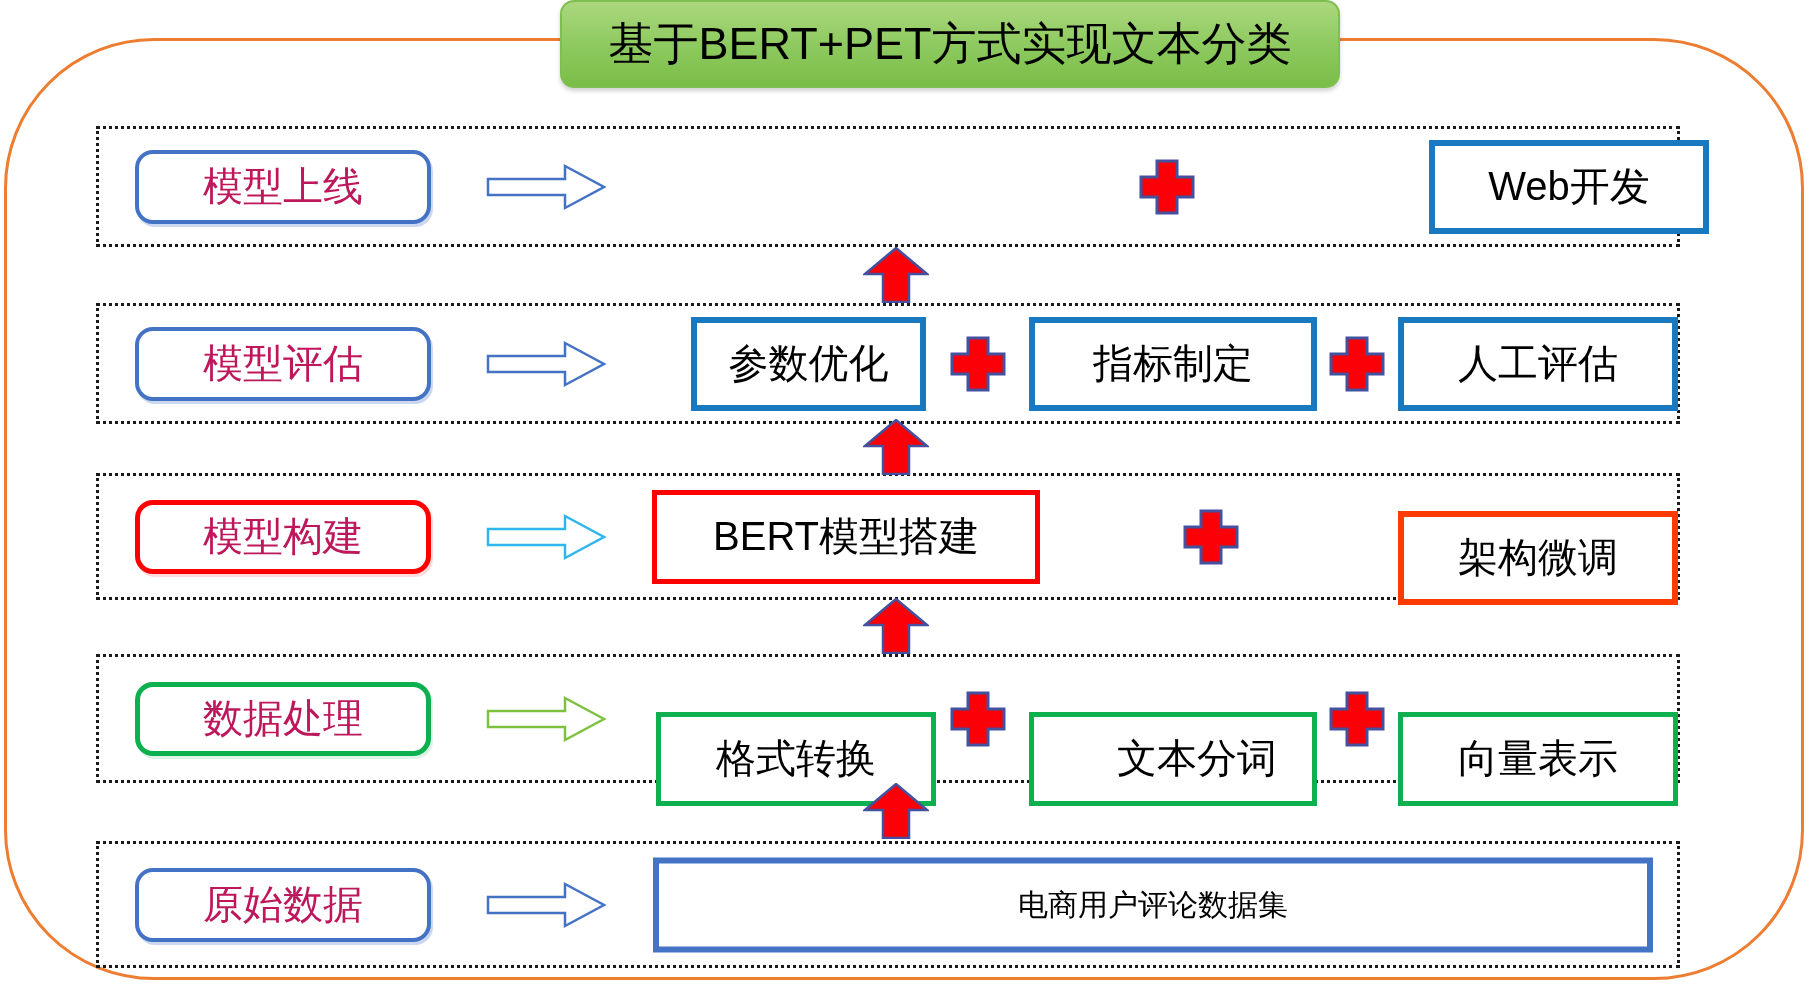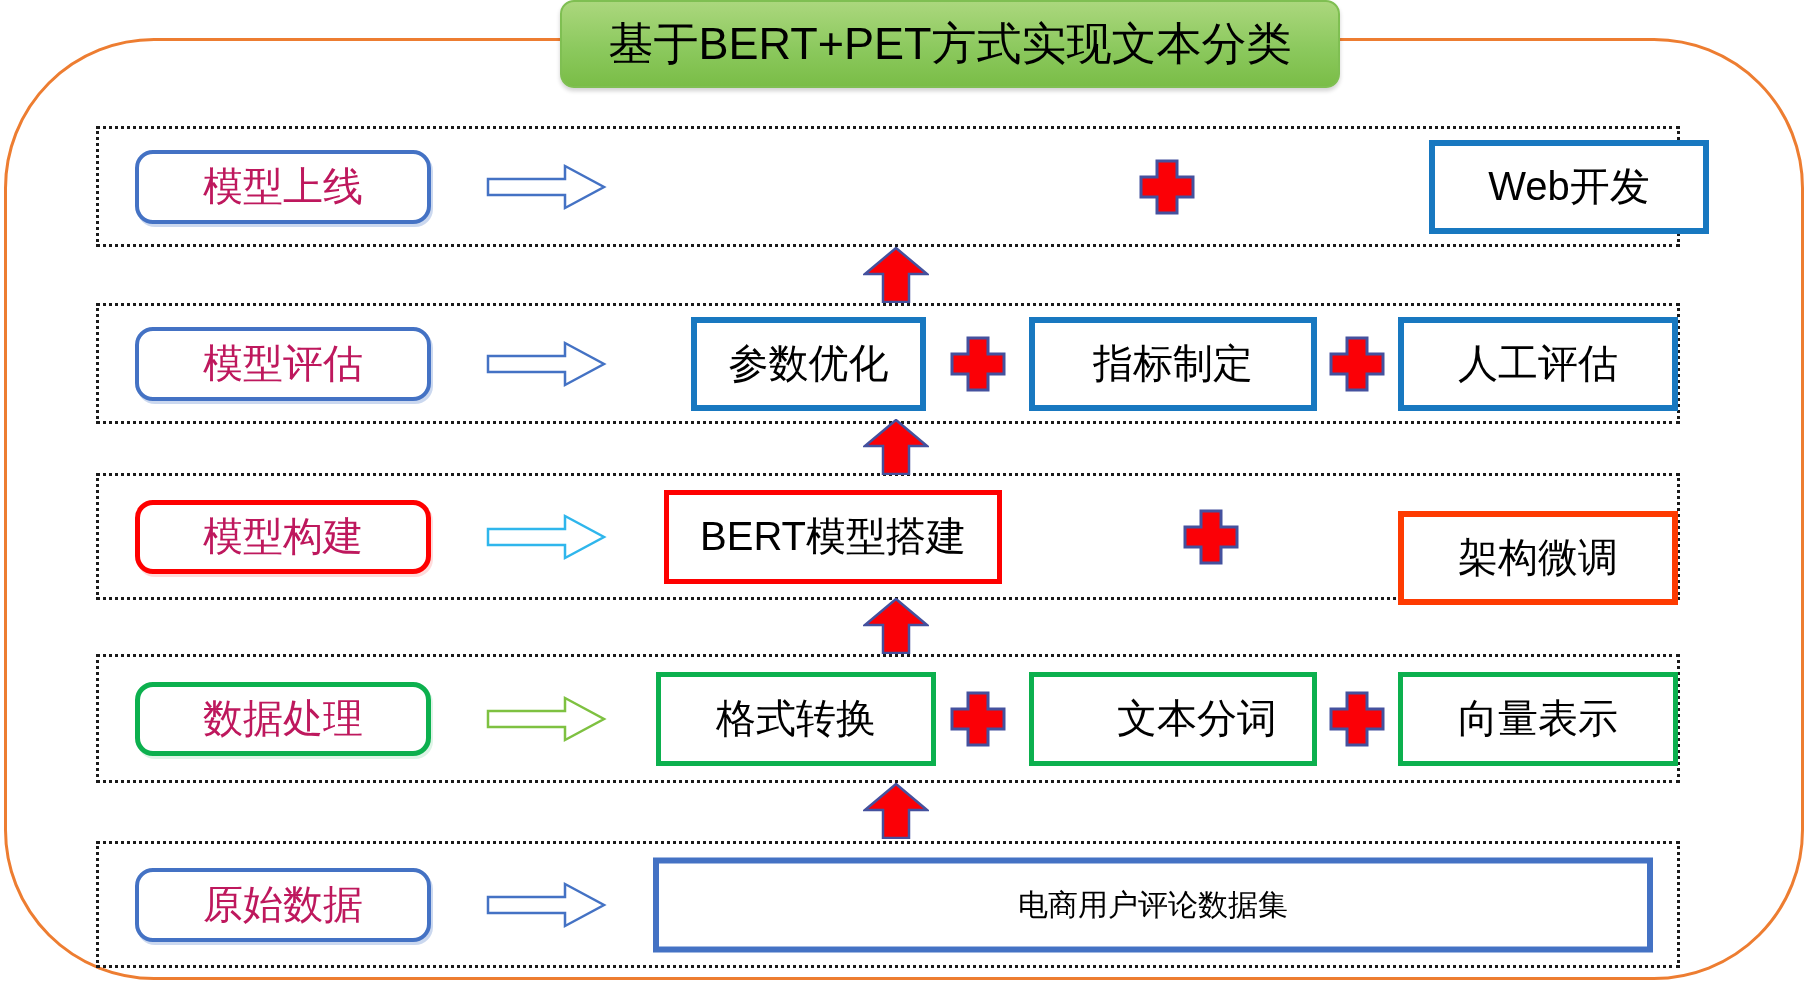--- a/index.html
+++ b/index.html
@@ -21,21 +21,21 @@
        font-size:40px;color:#be185d;background:#fff;}
   .b-blue {border:4px solid var(--label-blue); box-shadow:2px 3px 0 rgba(68,114,196,.28);}
   .b-red  {border:5px solid var(--red);        box-shadow:2px 3px 0 rgba(254,0,0,.14);}
   .b-green{border:5px solid var(--green);      box-shadow:2px 3px 0 rgba(12,176,78,.14);}
 
   .box{position:absolute;top:50%;transform:translateY(-50%);height:94px;box-sizing:border-box;
        display:flex;align-items:center;justify-content:center;font-size:40px;color:#000;background:#fff;}
   .bx-blue  {border:6px solid var(--box-blue);}
   .bx-red   {border:5px solid var(--red);}
   .bx-orange{border:6px solid var(--orange-red);margin-top:21px;}
-  .bx-green {border:5px solid var(--green);}
+  .bx-green {border:5px solid var(--green);margin-top:40px;}
   .bx-soft  {border:6px solid var(--soft-blue);}
 
   .rarrow{position:absolute;left:387px;top:50%;transform:translateY(-50%);width:121px;height:48px;}
   .rarrow polygon{fill:#ffffff;stroke-width:2.5px;}
   .ar-blue  polygon{stroke:var(--arrow-blue);}
   .ar-cyan  polygon{stroke:var(--arrow-cyan);}
   .ar-green polygon{stroke:var(--arrow-green);}
 
   .plus{position:absolute;top:50%;transform:translateY(-50%);width:56px;height:56px;z-index:3;}
   .plus polygon{fill:var(--plus-fill);stroke:var(--plus-stroke);stroke-width:3px;}
@@ -77,21 +77,21 @@
       <polygon points="18,2 38,2 38,18 54,18 54,38 38,38 38,54 18,54 18,38 2,38 2,18 18,18"></polygon>
       </svg>
     <div class="box bx-blue" style="left:1299px;width:280px;">人工评估</div>
   </div>
 
   <div class="rowc" style="top:473px;height:127px;">
     <div class="lbl b-red">模型构建</div>
     <svg class="rarrow ar-cyan" viewBox="0 0 121 48">
       <polygon points="2,16 79,16 79,3 118,24 79,45 79,32 2,32"></polygon>
       </svg>
-    <div class="box bx-red" style="left:553px;width:338px;margin-left:12px;">BERT模型搭建</div>
+    <div class="box bx-red" style="left:553px;width:388px;">BERT模型搭建</div>
     <svg class="plus" style="left:1084px;" viewBox="0 0 56 56">
       <polygon points="18,2 38,2 38,18 54,18 54,38 38,38 38,54 18,54 18,38 2,38 2,18 18,18"></polygon>
       </svg>
     <div class="box bx-orange" style="left:1299px;width:280px;">架构微调</div>
   </div>
 
   <div class="rowc" style="top:654px;height:129px;">
     <div class="lbl b-green">数据处理</div>
     <svg class="rarrow ar-green" viewBox="0 0 121 48">
       <polygon points="2,16 79,16 79,3 118,24 79,45 79,32 2,32"></polygon>

